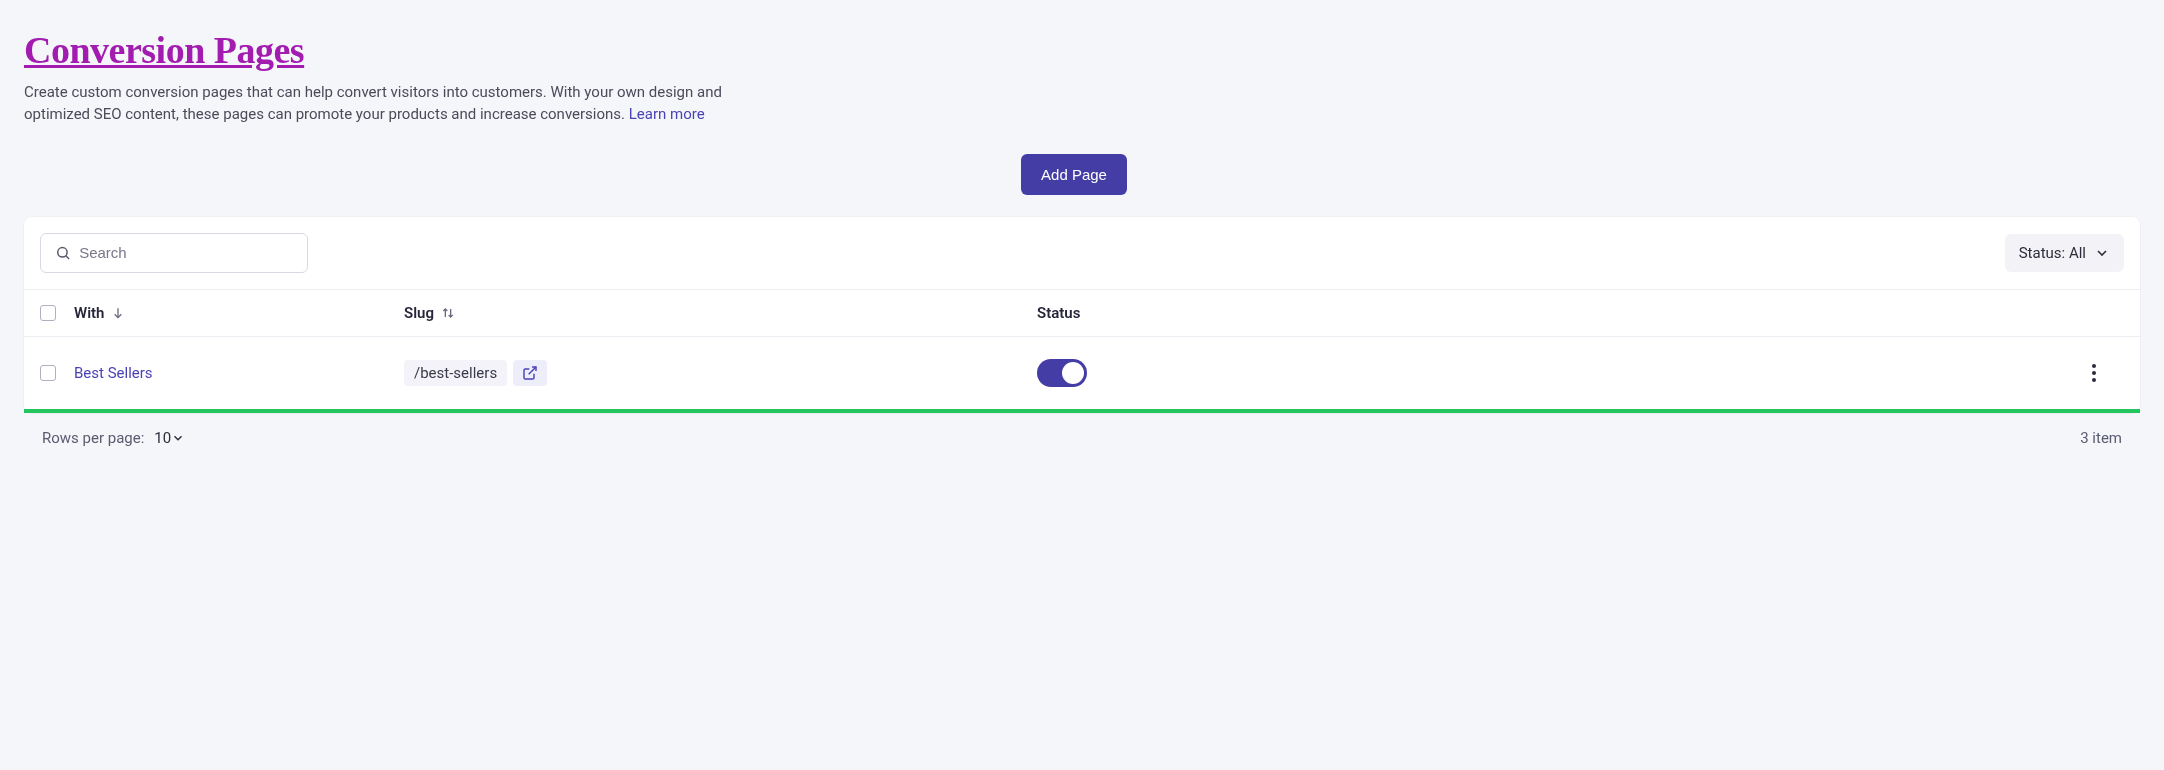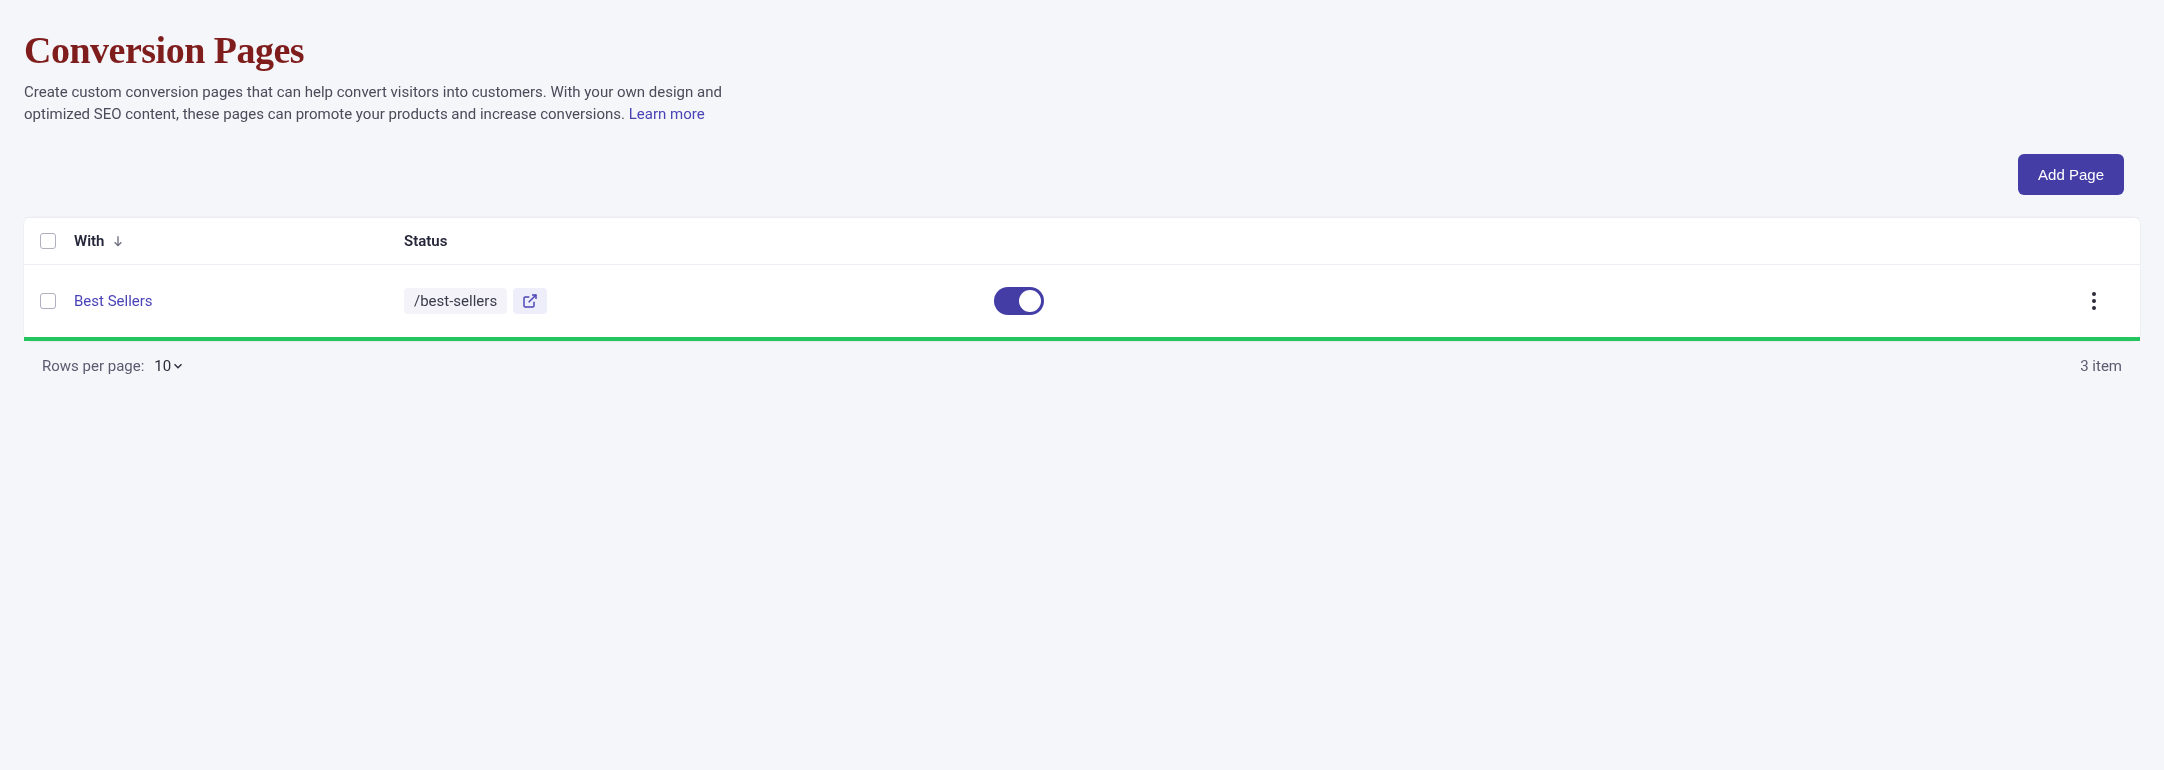--- a/index.html
+++ b/index.html
@@ -5,39 +5,40 @@
   * { box-sizing: border-box; margin: 0; padding: 0; }
   body {
     font-family: -apple-system, BlinkMacSystemFont, "Segoe UI", Roboto, Helvetica, Arial, sans-serif;
     background: #f5f6fa;
     color: #2c2c3a;
     padding: 28px 24px;
   }
   .page-title {
     font-size: 38px;
     font-weight: 900;
-    color: #7f1d1d;
+    color: #a21caf;
     letter-spacing: -0.5px;
     margin-bottom: 10px;
     font-family: Georgia, "Times New Roman", serif;
+    text-decoration: underline;
   }
   .page-desc {
     max-width: 700px;
     font-size: 15px;
     line-height: 1.45;
     color: #4b4b5a;
     margin-bottom: 28px;
   }
   .page-desc a {
     color: #4a43b6;
     text-decoration: none;
   }
   .actions {
     display: flex;
-    justify-content: flex-end;
+    justify-content: center;
     margin-bottom: 22px;
     padding-right: 16px;
   }
   .btn-primary {
     background: #443da6;
     color: #fff;
     border: none;
     border-radius: 6px;
     font-size: 15px;
     padding: 12px 20px;
@@ -89,21 +90,21 @@
     padding: 14px 16px;
     border-top: 1px solid #eceef3;
     border-bottom: 1px solid #eceef3;
     font-weight: 600;
     font-size: 15px;
     color: #26263a;
   }
   .col-check { width: 34px; display:flex; align-items:center; }
   .col-name { width: 330px; display:flex; align-items:center; gap:6px; }
   .col-slug { width: 590px; display:flex; align-items:center; gap:6px; }
-  .col-status { flex: 1; display:flex; align-items:center; }
+  .col-status { flex: 1; display:flex; align-items:center;margin-left:43px; }
   .col-actions { width: 60px; display:flex; justify-content:center; }
   .sort-icon { width:16px; height:16px; color:#6b6b80; }
   .table-row {
     display: flex;
     align-items: center;
     padding: 22px 16px;
     border-bottom: 4px solid #22c55e;
     font-size: 15px;
   }
   .link { color: #4a43b6; text-decoration: none; cursor: pointer; }
@@ -181,30 +182,54 @@
 <p class="page-desc">
   <span>Create custom conversion pages that can help convert visitors into customers. With your own design and optimized SEO content, these pages can promote your products and increase conversions. </span>
   <a href="#">Learn more</a>
 </p>
 
 <div class="actions">
   <button class="btn-primary">Add Page</button>
 </div>
 
 <div class="card">
+  <div class="card-top">
+    <div class="search-wrap">
+      <svg width="18" height="18" viewBox="0 0 24 24" fill="none" stroke="#5b5b70" stroke-width="2.2">
+          <circle cx="11" cy="11" r="7"></circle>
+          <line x1="21" y1="21" x2="16.5" y2="16.5"></line>
+        </svg>
+      <input type="text" placeholder="Search" style="">
+    </div>
+    <div class="status-filter">
+      <span>Status: All</span>
+      <svg width="16" height="16" viewBox="0 0 24 24" fill="none" stroke="#2c2c3a" stroke-width="2.4">
+          <polyline points="6 9 12 15 18 9"></polyline>
+        </svg>
+    </div>
+  </div>
 
   <div class="table-header">
     <div class="col-check">
       <div class="check"></div>
     </div>
     <div class="col-name">
       <span>With</span>
       <svg class="sort-icon" viewBox="0 0 24 24" fill="none" stroke="currentColor" stroke-width="2">
           <line x1="12" y1="5" x2="12" y2="19"></line>
           <polyline points="7 14 12 19 17 14"></polyline>
+        </svg>
+    </div>
+    <div class="col-slug">
+      <span>Slug</span>
+      <svg class="sort-icon" viewBox="0 0 24 24" fill="none" stroke="currentColor" stroke-width="2">
+          <line x1="8" y1="18" x2="8" y2="6"></line>
+          <polyline points="5 9 8 6 11 9"></polyline>
+          <line x1="16" y1="6" x2="16" y2="18"></line>
+          <polyline points="13 15 16 18 19 15"></polyline>
         </svg>
     </div>
     <div class="col-status">
       <span>Status</span>
     </div>
     <div class="col-actions"></div>
   </div>
 
   <div class="table-row">
     <div class="col-check">

